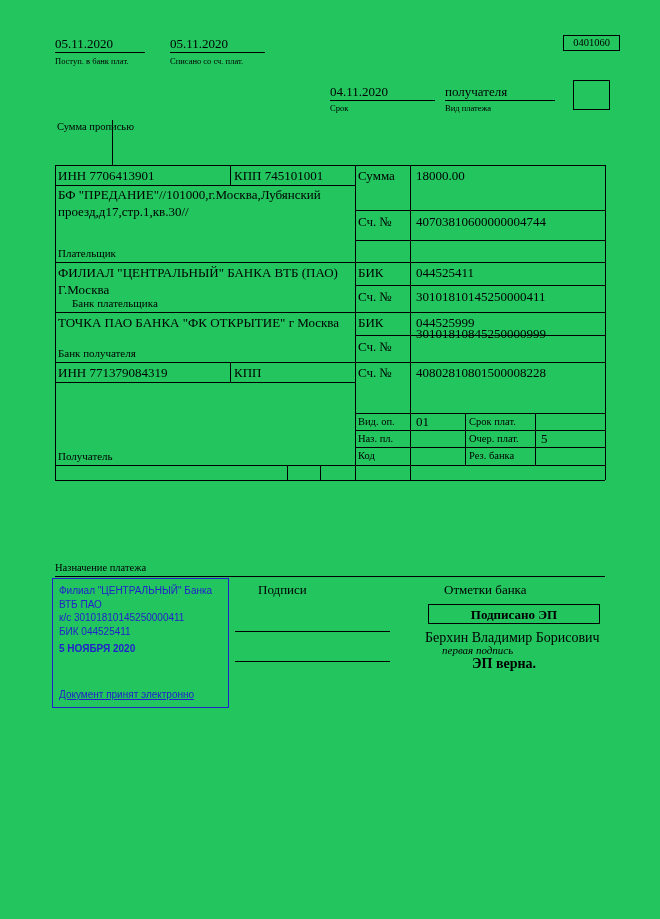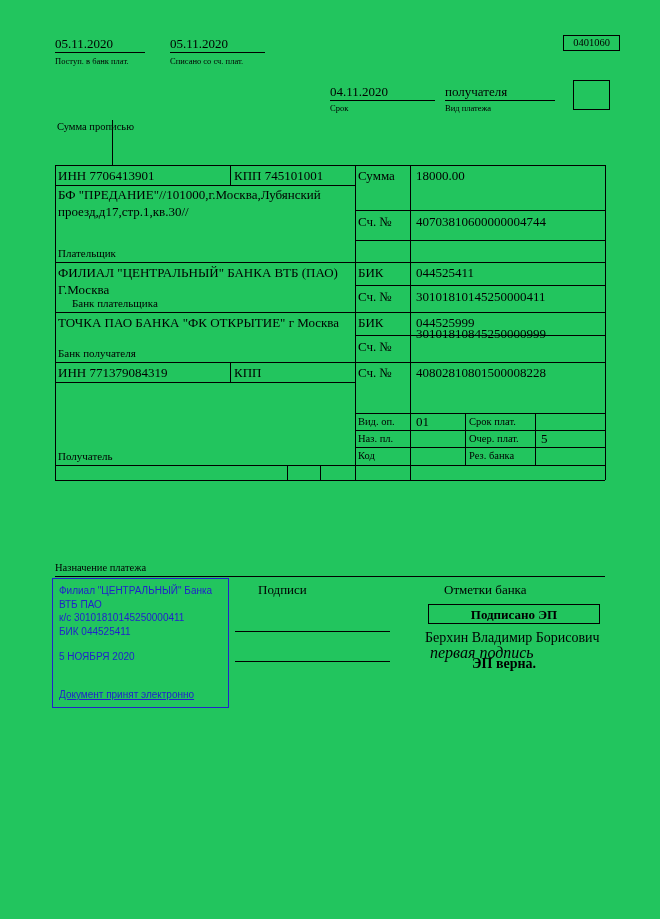--- a/index.html
+++ b/index.html
@@ -14,27 +14,27 @@
   .lbl { position:absolute; font-size:11px; white-space:nowrap; }
   .cell{ position:absolute; font-size:10.5px; white-space:nowrap; }
   .u   { position:absolute; border-bottom:1px solid #000; font-size:13px; height:17px; line-height:16px; white-space:nowrap; }
   .hl  { position:absolute; height:1px; background:#000; }
   .vl  { position:absolute; width:1px; background:#000; }
   .box { position:absolute; border:1px solid #000; }
   .code{ font-size:10.5px; text-align:center; line-height:14px; }
   .stamp { position:absolute; left:52px; top:578px; width:177px; height:130px;
            border:1px solid #2222cc; color:#2222cc; padding:5px 6px;
            font-family:"Liberation Sans", sans-serif; font-size:10px; line-height:1.35; }
-  .stamp .date { margin-top:12px; }
+  .stamp .date { margin-top:4px;font-weight:bold; }
   .stamp .foot { position:absolute; left:6px; bottom:6px; text-decoration:underline; }
   .ep-box { position:absolute; left:428px; top:604px; width:172px; height:20px;
             border:1px solid #000; text-align:center; font-size:13px;
             font-weight:bold; line-height:19px; }
   .f115 { font-size:14px; }
-  .f11  { font-size:16px; }
+  .f11  { font-size:11px;margin-left:12px; }
 </style>
 </head>
 <body>
 
 <div class="page">
 
   <div class="u" style="left:55px;top:36px;width:90px">05.11.2020</div>
   <div class="cap" style="left:55px;top:56px">Поступ. в банк плат.</div>
   <div class="u" style="left:170px;top:36px;width:95px">05.11.2020</div>
   <div class="cap" style="left:170px;top:56px">Списано со сч. плат.</div>

